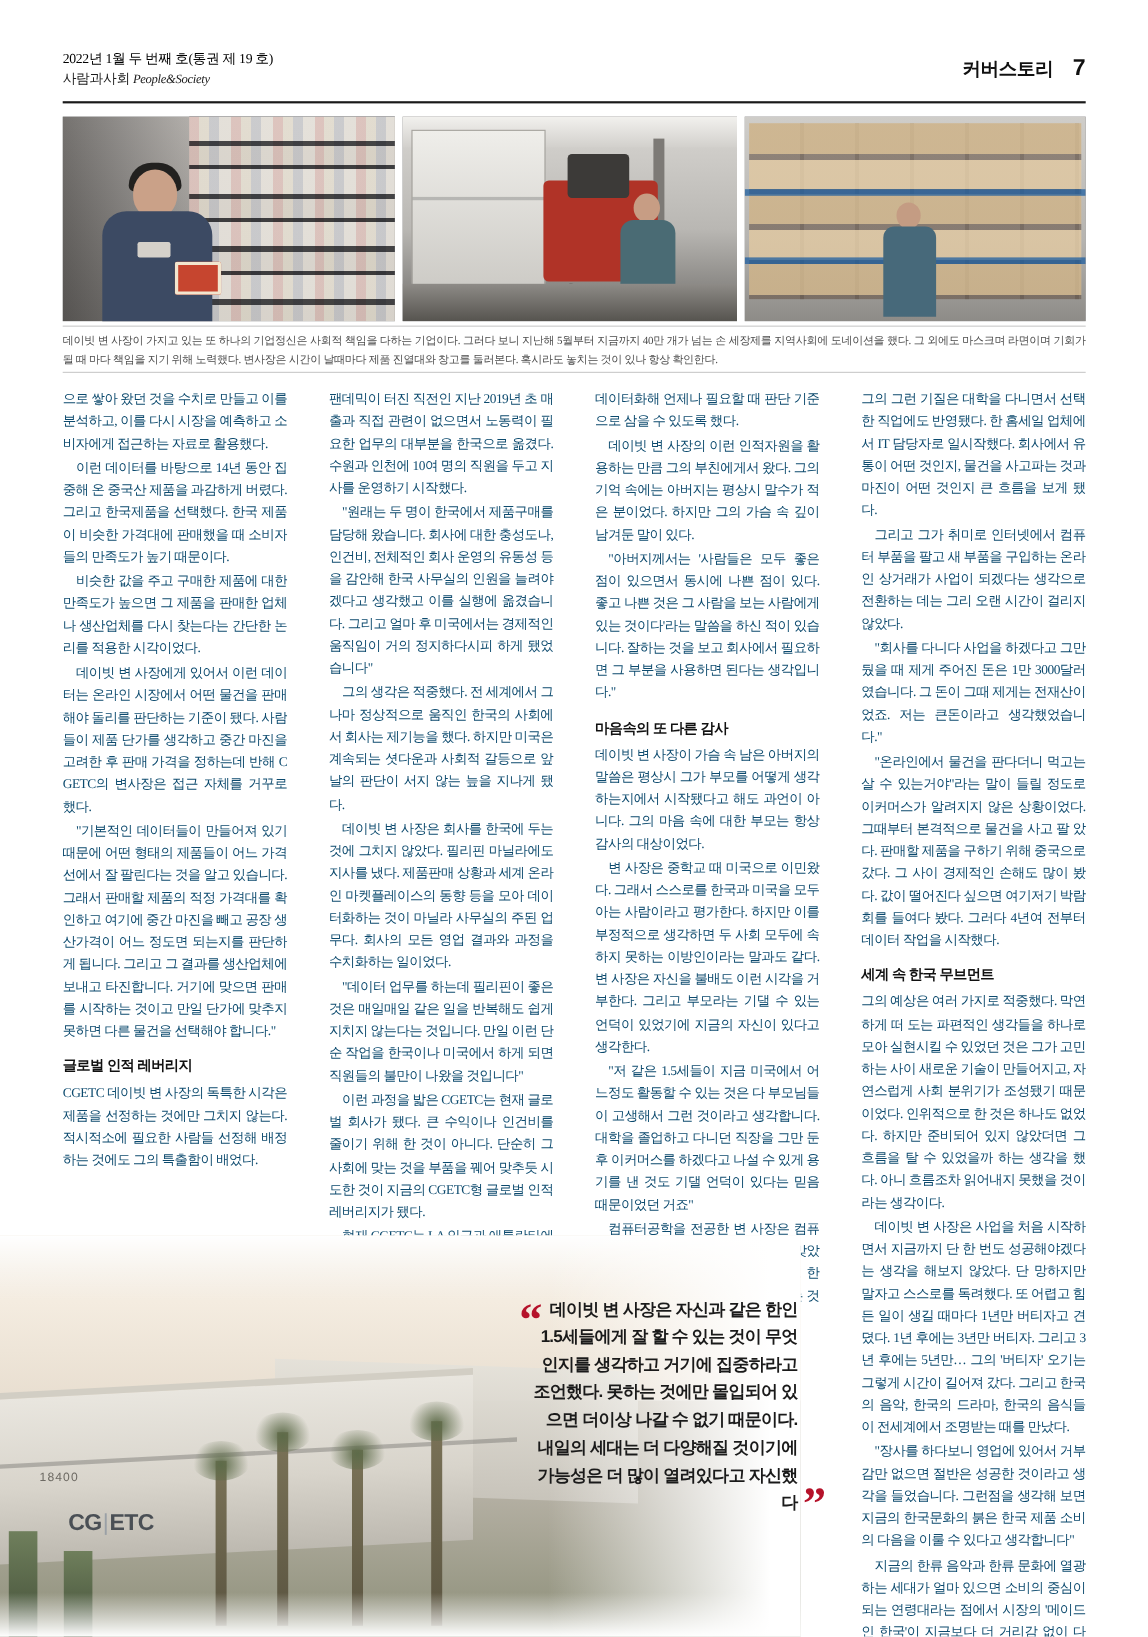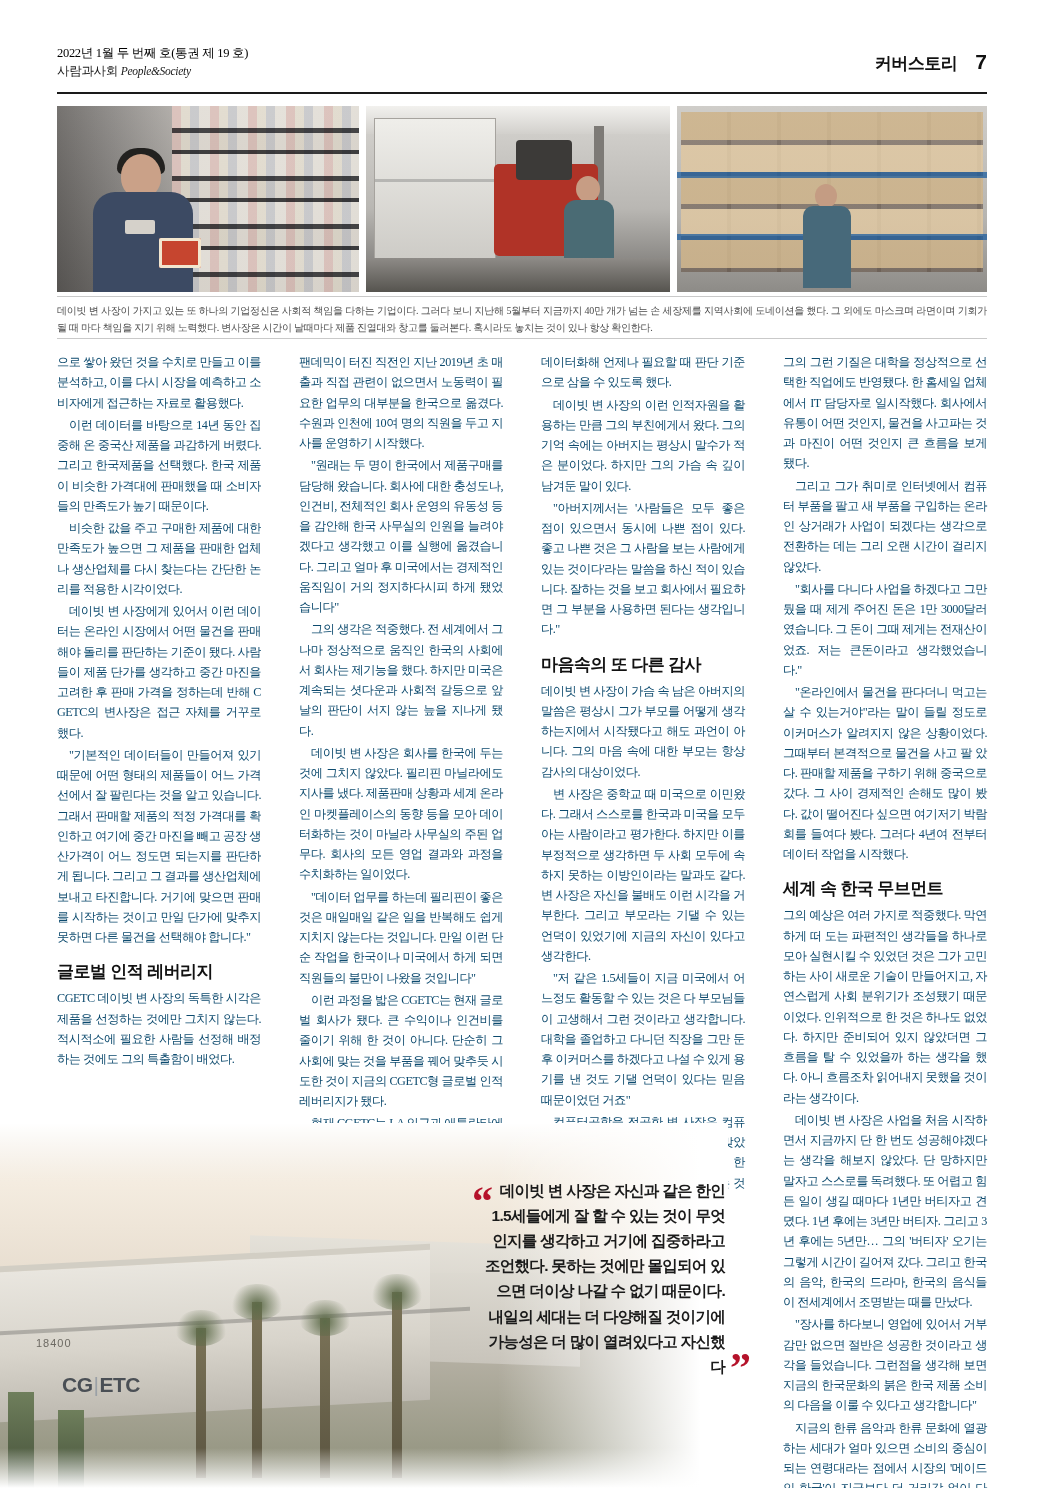--- a/index.html
+++ b/index.html
@@ -282,21 +282,21 @@
     text-indent: 12px;
     letter-spacing: -0.45px;
     word-break: break-all;
     color: #0c4a6e;
   }
   .col p.noindent { text-indent: 0; }
   .col p + p { margin-top: 2px; }
   .subhead {
     font-family: "Liberation Sans", sans-serif;
     font-weight: bold;
-    font-size: 17px;
+    font-size: 13px;
     letter-spacing: -0.6px;
     margin: 13px 0 5px 0;
     color: #111;
   }
 
   
   .col1-inner { height: 760px; overflow: hidden; }
 
   
   .bottom-photo {
@@ -491,21 +491,21 @@
       <p>데이빗 변 사장의 이런 인적자원을 활용하는 만큼 그의 부친에게서 왔다. 그의 기억 속에는 아버지는 평상시 말수가 적은 분이었다. 하지만 그의 가슴 속 깊이 남겨둔 말이 있다.</p>
       <p>"아버지께서는 '사람들은 모두 좋은 점이 있으면서 동시에 나쁜 점이 있다. 좋고 나쁜 것은 그 사람을 보는 사람에게 있는 것이다'라는 말씀을 하신 적이 있습니다. 잘하는 것을 보고 회사에서 필요하면 그 부분을 사용하면 된다는 생각입니다."</p>
       <div class="subhead">마음속의 또 다른 감사</div>
       <p class="noindent">데이빗 변 사장이 가슴 속 남은 아버지의 말씀은 평상시 그가 부모를 어떻게 생각하는지에서 시작됐다고 해도 과언이 아니다. 그의 마음 속에 대한 부모는 항상 감사의 대상이었다.</p>
       <p>변 사장은 중학교 때 미국으로 이민왔다. 그래서 스스로를 한국과 미국을 모두 아는 사람이라고 평가한다. 하지만 이를 부정적으로 생각하면 두 사회 모두에 속하지 못하는 이방인이라는 말과도 같다. 변 사장은 자신을 불배도 이런 시각을 거부한다. 그리고 부모라는 기댈 수 있는 언덕이 있었기에 지금의 자신이 있다고 생각한다.</p>
       <p>"저 같은 1.5세들이 지금 미국에서 어느정도 활동할 수 있는 것은 다 부모님들이 고생해서 그런 것이라고 생각합니다. 대학을 졸업하고 다니던 직장을 그만 둔 후 이커머스를 하겠다고 나설 수 있게 용기를 낸 것도 기댈 언덕이 있다는 믿음 때문이었던 거죠"</p>
       <p>컴퓨터공학을 전공한 변 사장은 컴퓨터를 활용해서 일하는 것이 적성에 맞았다. 아버지로부터 온 묵묵한 성격도 한 몫했다. 사람들을 만나서 이야기하는 것은 그 자체가 스트레스였다.</p>
     </div>
 
     <div class="col">
-      <p class="noindent">그의 그런 기질은 대학을 정상적으로 선택한 직업에도 반영됐다. 한 홈세일 업체에서 IT 담당자로 일시작했다. 회사에서 유통이 어떤 것인지, 물건을 사고파는 것과 마진이 어떤 것인지 큰 흐름을 보게 됐다.</p>
+      <p class="noindent">그의 그런 기질은 대학을 다니면서 선택한 직업에도 반영됐다. 한 홈세일 업체에서 IT 담당자로 일시작했다. 회사에서 유통이 어떤 것인지, 물건을 사고파는 것과 마진이 어떤 것인지 큰 흐름을 보게 됐다.</p>
       <p>그리고 그가 취미로 인터넷에서 컴퓨터 부품을 팔고 새 부품을 구입하는 온라인 상거래가 사업이 되겠다는 생각으로 전환하는 데는 그리 오랜 시간이 걸리지 않았다.</p>
       <p>"회사를 다니다 사업을 하겠다고 그만뒀을 때 제게 주어진 돈은 1만 3000달러였습니다. 그 돈이 그때 제게는 전재산이었죠. 저는 큰돈이라고 생각했었습니다."</p>
       <p>"온라인에서 물건을 판다더니 먹고는 살 수 있는거야"라는 말이 들릴 정도로 이커머스가 알려지지 않은 상황이었다. 그때부터 본격적으로 물건을 사고 팔 았다. 판매할 제품을 구하기 위해 중국으로 갔다. 그 사이 경제적인 손해도 많이 봤다. 값이 떨어진다 싶으면 여기저기 박람회를 들여다 봤다. 그러다 4년여 전부터 데이터 작업을 시작했다.</p>
       <div class="subhead">세계 속 한국 무브먼트</div>
       <p class="noindent">그의 예상은 여러 가지로 적중했다. 막연하게 떠 도는 파편적인 생각들을 하나로 모아 실현시킬 수 있었던 것은 그가 고민하는 사이 새로운 기술이 만들어지고, 자연스럽게 사회 분위기가 조성됐기 때문이었다. 인위적으로 한 것은 하나도 없었다. 하지만 준비되어 있지 않았더면 그 흐름을 탈 수 있었을까 하는 생각을 했다. 아니 흐름조차 읽어내지 못했을 것이라는 생각이다.</p>
       <p>데이빗 변 사장은 사업을 처음 시작하면서 지금까지 단 한 번도 성공해야겠다는 생각을 해보지 않았다. 단 망하지만 말자고 스스로를 독려했다. 또 어렵고 힘든 일이 생길 때마다 1년만 버티자고 견뎠다. 1년 후에는 3년만 버티자. 그리고 3년 후에는 5년만… 그의 '버티자' 오기는 그렇게 시간이 길어져 갔다. 그리고 한국의 음악, 한국의 드라마, 한국의 음식들이 전세계에서 조명받는 때를 만났다.</p>
       <p>"장사를 하다보니 영업에 있어서 거부감만 없으면 절반은 성공한 것이라고 생각을 들었습니다. 그런점을 생각해 보면 지금의 한국문화의 붉은 한국 제품 소비의 다음을 이룰 수 있다고 생각합니다"</p>
       <p>지금의 한류 음악과 한류 문화에 열광하는 세대가 얼마 있으면 소비의 중심이 되는 연령대라는 점에서 시장의 '메이드 인 한국'이 지금보다 더 거리감 없이 다가올 것이라고 확신했다.</p>
     </div>
   </div>

